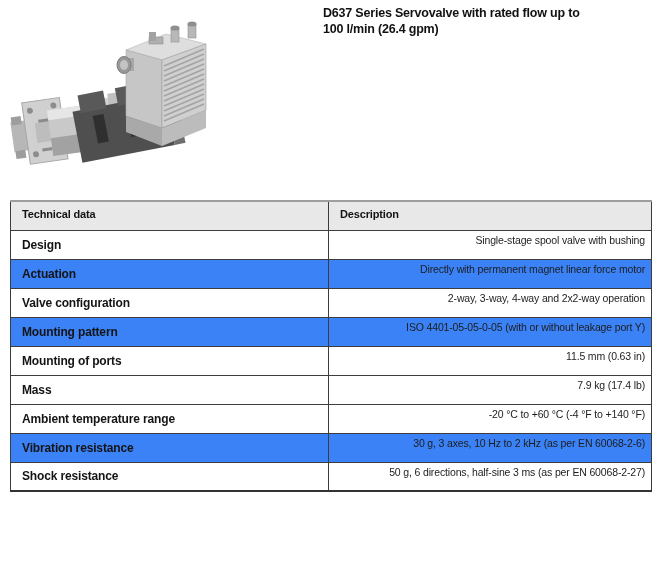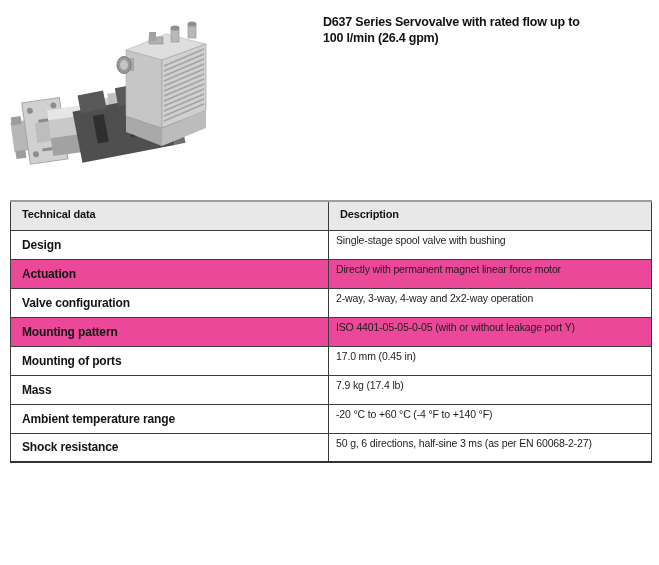--- a/index.html
+++ b/index.html
@@ -19,21 +19,21 @@
   .photo {
     position: absolute;
     left: 10px;
     top: 10px;
     width: 300px;
     height: 180px;
   }
   .title {
     position: absolute;
     left: 323px;
-    top: 15px;
+    top: 6px;
     width: 330px;
     font-size: 12.5px;
     font-weight: bold;
     line-height: 15.5px;
     letter-spacing: -0.2px;
     color: #111111;
     white-space: nowrap;
   }
   .table-wrap {
     position: absolute;
@@ -68,22 +68,23 @@
   td.label {
     font-size: 12px;
     font-weight: bold;
     padding: 0 6px 0 11px;
   }
   td.value {
     font-size: 10.5px;
     font-weight: normal;
     color: #1d1d1d;
     padding: 0 6px 9px 7px;
-  }
-  tr.alt td { background: #ec4899; }
+    text-align: right;
+  }
+  tr.alt td { background: #3b82f6; }
 </style>
 </head>
 <body>
 
 <div class="page">
 
   <div class="photo">
     <svg viewBox="0 0 300 180" width="300" height="180" aria-hidden="true">
 
       <g transform="rotate(-8 34 122)">
@@ -181,29 +182,33 @@
           <tr>
             <td class="label">Valve configuration</td>
             <td class="value">2-way, 3-way, 4-way and 2x2-way operation</td>
           </tr>
           <tr class="alt">
             <td class="label">Mounting pattern</td>
             <td class="value">ISO 4401-05-05-0-05 (with or without leakage port Y)</td>
           </tr>
           <tr>
             <td class="label">Mounting of ports</td>
-            <td class="value">17.0 mm (0.45 in)</td>
+            <td class="value">11.5 mm (0.63 in)</td>
           </tr>
           <tr>
             <td class="label">Mass</td>
             <td class="value">7.9 kg (17.4 lb)</td>
           </tr>
           <tr>
             <td class="label">Ambient temperature range</td>
             <td class="value">-20 °C to +60 °C (-4 °F to +140 °F)</td>
+          </tr>
+          <tr class="alt">
+            <td class="label">Vibration resistance</td>
+            <td class="value">30 g, 3 axes, 10 Hz to 2 kHz (as per EN 60068-2-6)</td>
           </tr>
           <tr>
             <td class="label">Shock resistance</td>
             <td class="value">50 g, 6 directions, half-sine 3 ms (as per EN 60068-2-27)</td>
           </tr>
         </tbody>
     </table>
   </div>
 
 </div>

